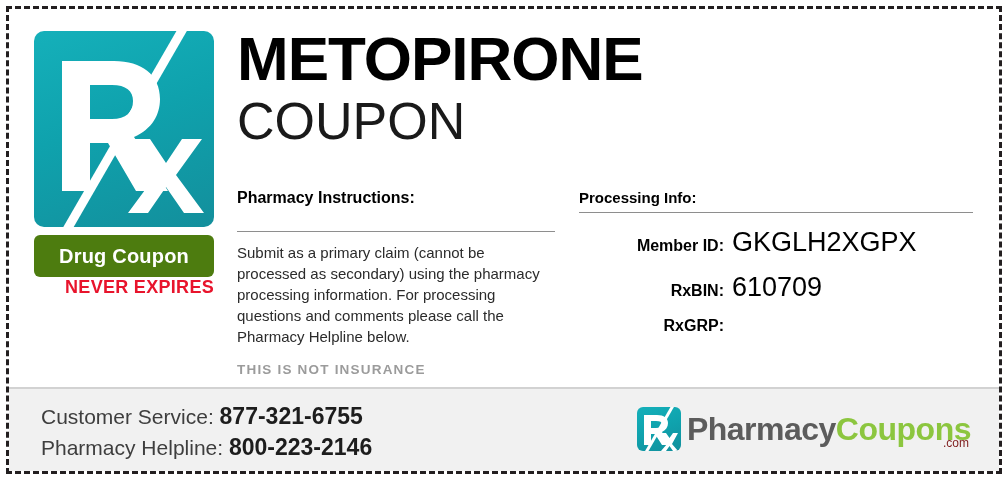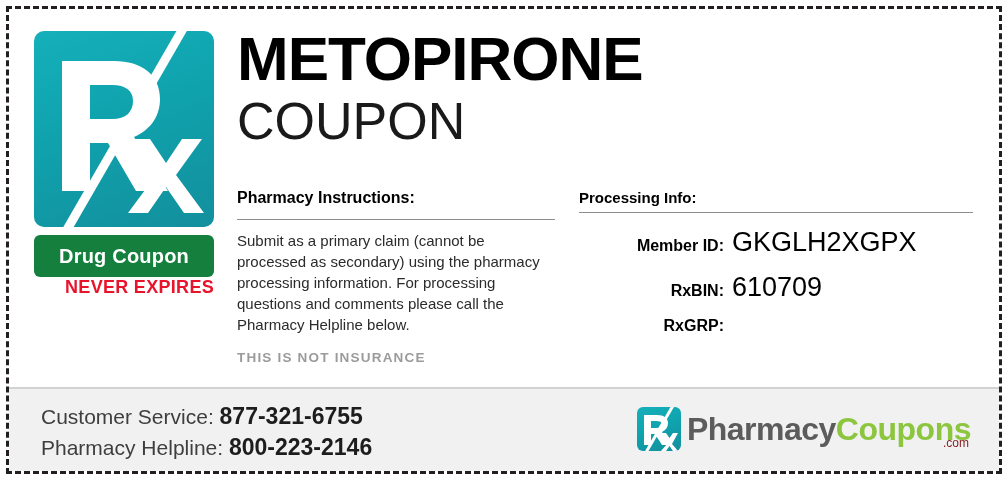--- a/index.html
+++ b/index.html
@@ -67,21 +67,21 @@
     background: #ffffff;
     left: 86px;
     top: -26px;
     transform: rotate(30deg);
     transform-origin: center;
   }
   .drug-coupon-bar {
     margin-top: 8px;
     width: 180px;
     height: 42px;
-    background: #15803d;
+    background: #4d7c0f;
     border-radius: 6px;
     color: #ffffff;
     font-size: 20px;
     font-weight: bold;
     display: flex;
     align-items: center;
     justify-content: center;
     letter-spacing: 0.2px;
   }
   .never-expires {
@@ -120,21 +120,21 @@
   .instructions {
     position: absolute;
     left: 228px;
     top: 180px;
     width: 320px;
   }
   .col-heading {
     font-size: 16px;
     font-weight: bold;
     color: #000000;
-    padding-bottom: 12px;
+    padding-bottom: 24px;
     border-bottom: 1px solid #8e8e8e;
     width: 318px;
   }
   .instr-body {
     margin-top: 10px;
     font-size: 15px;
     line-height: 21px;
     color: #2b2b2b;
     width: 318px;
   }

